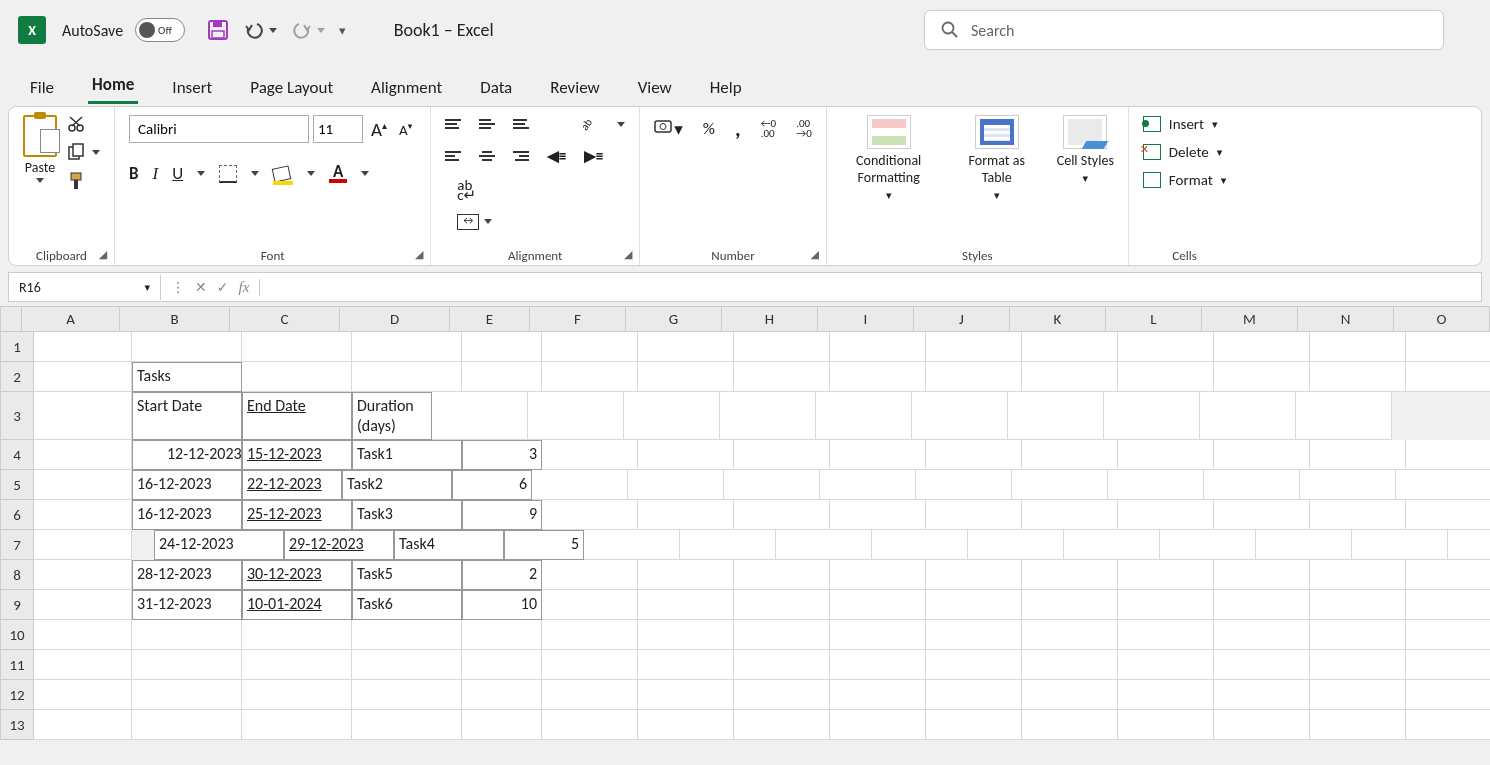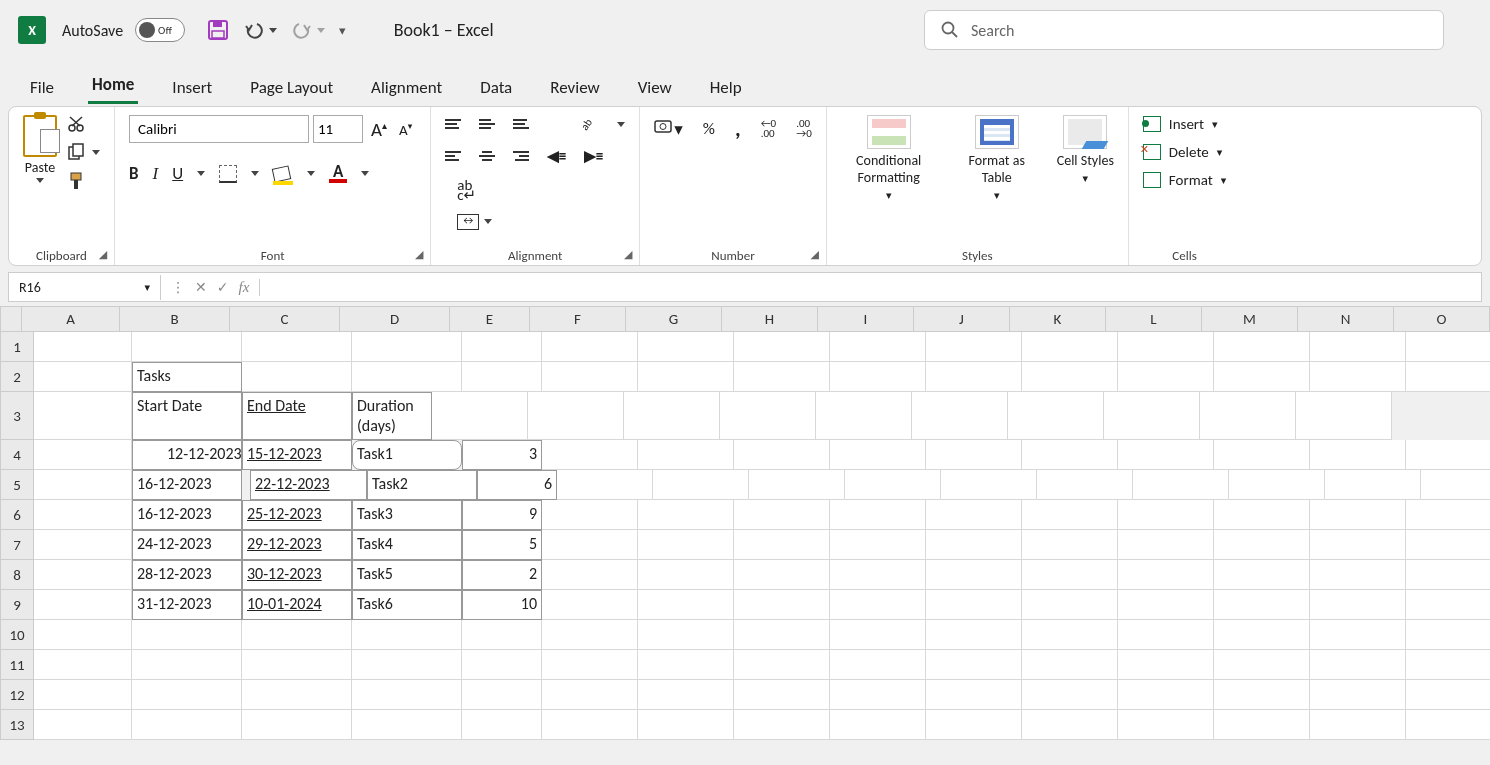--- a/index.html
+++ b/index.html
@@ -439,37 +439,37 @@
           <div class="cell cK" style="width: 96px; height: 48px;"></div>
           <div class="cell cL" style="width: 96px; height: 48px;"></div>
           <div class="cell cM" style="width: 96px; height: 48px;"></div>
           <div class="cell cN" style="width: 96px; height: 48px;"></div>
           <div class="cell cO" style="width: 96px; height: 48px;"></div>
         </div>
         <div class="row">
           <div class="cell cA" style="width: 98px;"></div>
           <div class="cell cB db" style="width: 110px; padding-left: 34px;">12-12-2023</div>
           <div class="cell cC db" style="width: 110px;">15-12-2023</div>
-          <div class="cell cD db" style="width: 110px; border-radius: 8px;">Task1</div>
+          <div class="cell cD db" style="width: 110px;">Task1</div>
           <div class="cell cE r db" style="width: 80px;">3</div>
           <div class="cell cF" style="width: 96px;"></div>
           <div class="cell cG" style="width: 96px;"></div>
           <div class="cell cH" style="width: 96px;"></div>
           <div class="cell cI" style="width: 96px;"></div>
           <div class="cell cJ" style="width: 96px;"></div>
           <div class="cell cK" style="width: 96px;"></div>
           <div class="cell cL" style="width: 96px;"></div>
           <div class="cell cM" style="width: 96px;"></div>
           <div class="cell cN" style="width: 96px;"></div>
           <div class="cell cO" style="width: 96px;"></div>
         </div>
         <div class="row">
           <div class="cell cA" style="width: 98px;"></div>
           <div class="cell cB db" style="width: 110px;">16-12-2023</div>
-          <div class="cell cC db" style="width: 117px; margin-left: 8px;">22-12-2023</div>
+          <div class="cell cC db" style="width: 100px;">22-12-2023</div>
           <div class="cell cD db" style="width: 110px;">Task2</div>
           <div class="cell cE r db" style="width: 80px;">6</div>
           <div class="cell cF" style="width: 96px;"></div>
           <div class="cell cG" style="width: 96px;"></div>
           <div class="cell cH" style="width: 96px;"></div>
           <div class="cell cI" style="width: 96px;"></div>
           <div class="cell cJ" style="width: 96px;"></div>
           <div class="cell cK" style="width: 96px;"></div>
           <div class="cell cL" style="width: 96px;"></div>
           <div class="cell cM" style="width: 96px;"></div>
@@ -488,21 +488,21 @@
           <div class="cell cI" style="width: 96px;"></div>
           <div class="cell cJ" style="width: 96px;"></div>
           <div class="cell cK" style="width: 96px;"></div>
           <div class="cell cL" style="width: 96px;"></div>
           <div class="cell cM" style="width: 96px;"></div>
           <div class="cell cN" style="width: 96px;"></div>
           <div class="cell cO" style="width: 96px;"></div>
         </div>
         <div class="row">
           <div class="cell cA" style="width: 98px;"></div>
-          <div class="cell cB db" style="width: 110px;">24-12-2023</div>
+          <div class="cell cB db" style="width: 130px; margin-left: 22px;">24-12-2023</div>
           <div class="cell cC db" style="width: 110px;">29-12-2023</div>
           <div class="cell cD db" style="width: 110px;">Task4</div>
           <div class="cell cE r db" style="width: 80px;">5</div>
           <div class="cell cF" style="width: 96px;"></div>
           <div class="cell cG" style="width: 96px;"></div>
           <div class="cell cH" style="width: 96px;"></div>
           <div class="cell cI" style="width: 96px;"></div>
           <div class="cell cJ" style="width: 96px;"></div>
           <div class="cell cK" style="width: 96px;"></div>
           <div class="cell cL" style="width: 96px;"></div>

